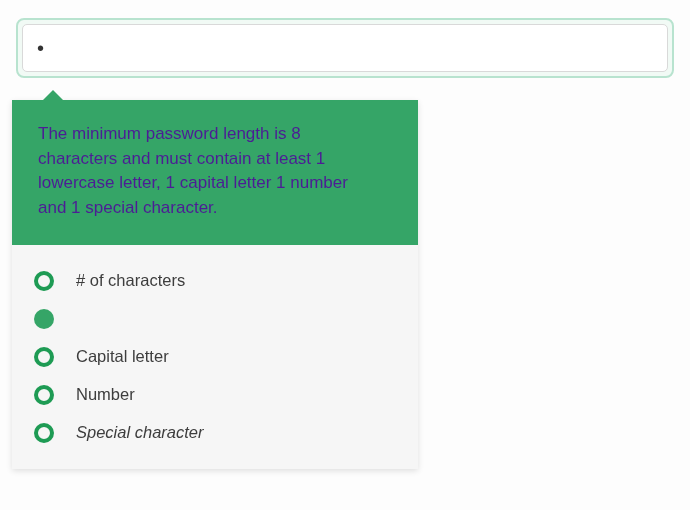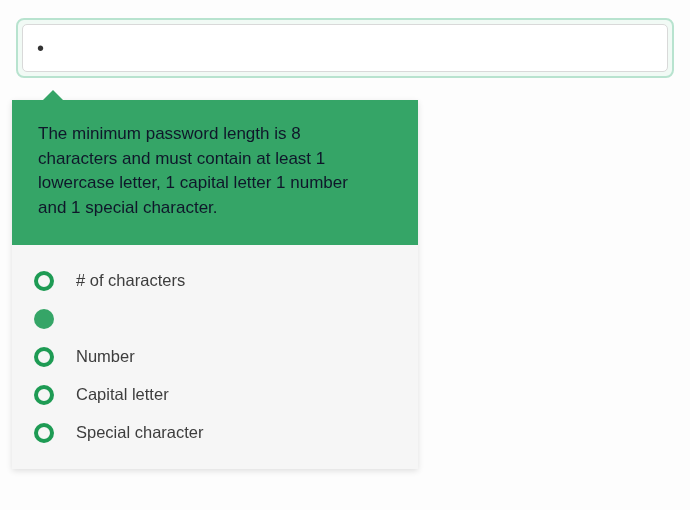--- a/index.html
+++ b/index.html
@@ -46,35 +46,36 @@
       top: -10px;
       left: 30px;
       width: 0;
       height: 0;
       border-left: 11px solid transparent;
       border-right: 11px solid transparent;
       border-bottom: 11px solid #35a567;
     }
     .tooltip-header {
       background: #35a567;
-      color: #0f172a;
+      color: #4c1d95;
       padding: 22px 40px 24px 26px;
       font-size: 17px;
       line-height: 1.45;
     }
     .req-list {
       padding: 26px 22px 26px 22px;
     }
     .req-item {
       display: flex;
       align-items: center;
       margin-bottom: 18px;
     }
     .req-item:last-child {
       margin-bottom: 0;
+      font-style: italic;
     }
     .status-icon {
       width: 20px;
       height: 20px;
       border-radius: 50%;
       margin-right: 22px;
       flex-shrink: 0;
     }
     .status-icon.unfilled {
       border: 4px solid #1e9b54;
@@ -105,26 +106,26 @@
       <span class="status-icon unfilled"></span>
       <span class="req-label"># of characters</span>
     </div>
 
     <div class="req-item">
       <span class="status-icon filled"></span>
     </div>
 
     <div class="req-item">
       <span class="status-icon unfilled"></span>
-      <span class="req-label">Number</span>
+      <span class="req-label">Capital letter</span>
     </div>
 
     <div class="req-item">
       <span class="status-icon unfilled"></span>
-      <span class="req-label">Capital letter</span>
+      <span class="req-label">Number</span>
     </div>
 
     <div class="req-item">
       <span class="status-icon unfilled"></span>
       <span class="req-label">Special character</span>
     </div>
 
   </div>
 </div>
 

